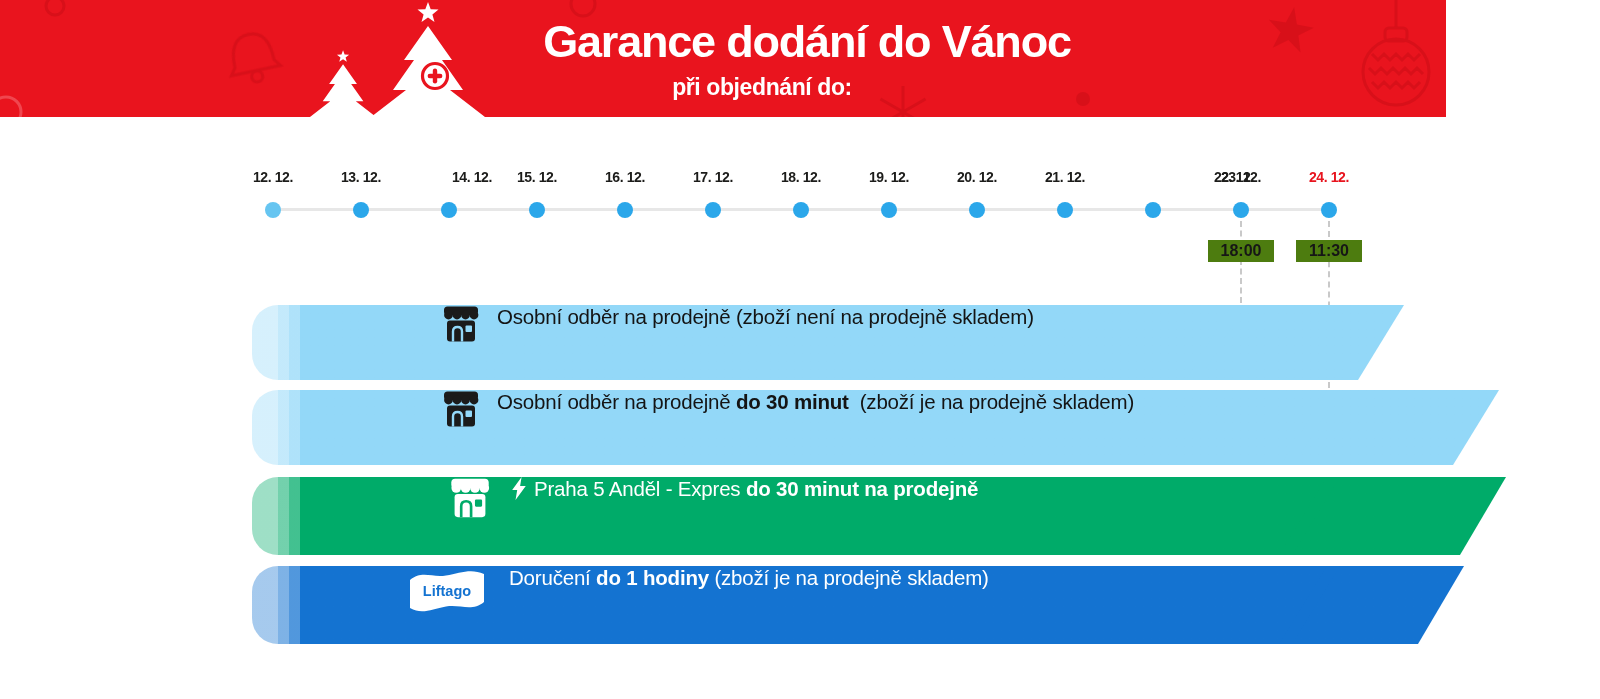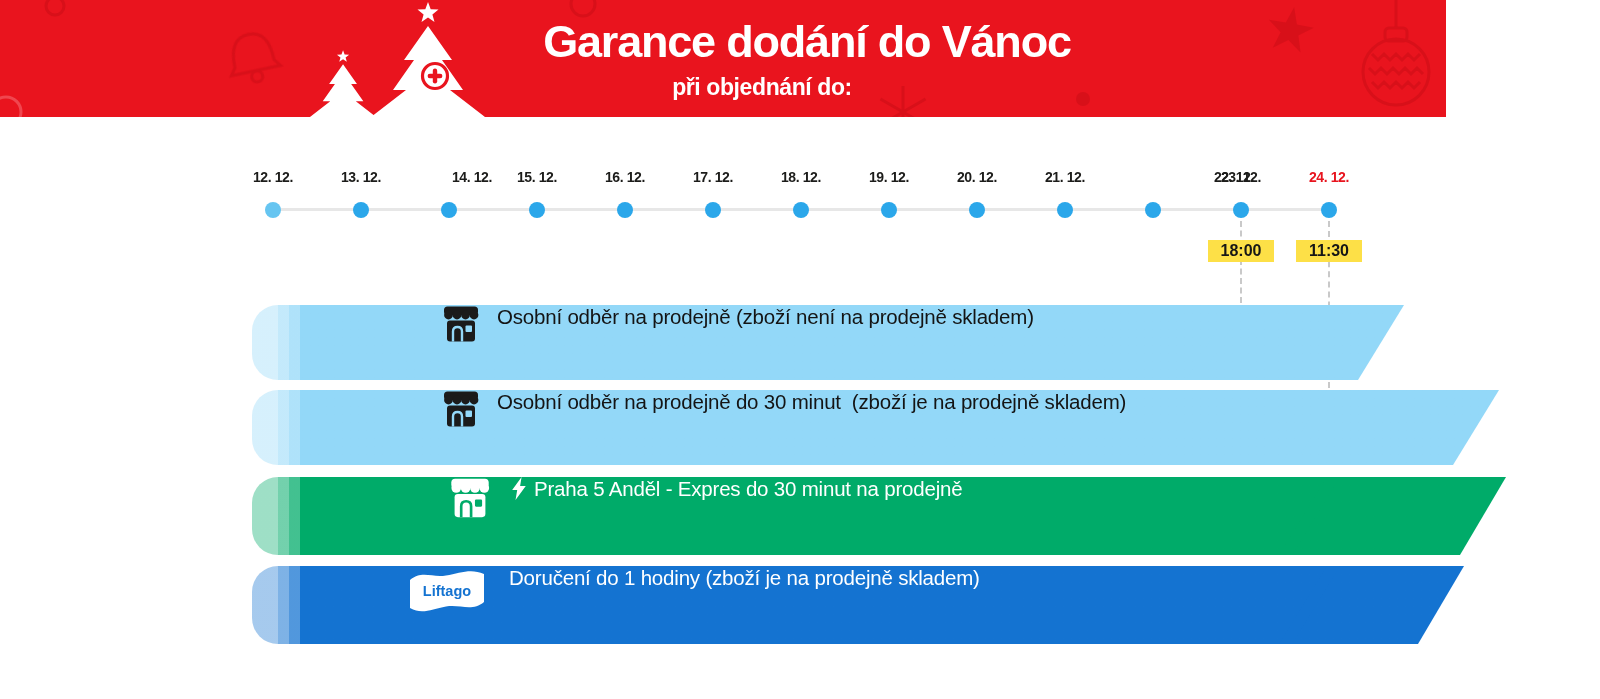--- a/index.html
+++ b/index.html
@@ -16,34 +16,34 @@
   .trees{position:absolute;left:300px;top:0;}
 
   
   .tl-line{position:absolute;left:273px;top:208px;width:1056px;height:3px;background:#e7e7e7;border-radius:2px;}
   .tl-date{position:absolute;top:169px;width:84px;text-align:center;font-size:14px;font-weight:700;
            color:#1c1c1a;letter-spacing:-0.4px;}
   .tl-date.hl{color:#e8141e;}
   .tl-dot{position:absolute;top:202px;width:16px;height:16px;border-radius:50%;}
   .cutoff-line{position:absolute;top:221px;width:0;border-left:2px dashed #c9c9c9;}
   .cutoff-label{position:absolute;top:240px;width:66px;margin-left:-33px;text-align:center;
-                font-size:16px;font-weight:700;color:#161616;background:#fde047;padding:2px 0;}
+                font-size:16px;font-weight:700;color:#161616;background:#4d7c0f;padding:2px 0;}
 
   
   .bar{position:absolute;left:252px;display:flex;
        border-radius:26px 0 0 26px;
        clip-path:polygon(0 0,100% 0,calc(100% - 46px) 100%,0 100%);
        background-color:var(--bar);
        background-image:linear-gradient(90deg,
           color-mix(in srgb,var(--bar) 38%,#fff) 0 26px,
           color-mix(in srgb,var(--bar) 55%,#fff) 26px 37px,
           color-mix(in srgb,var(--bar) 74%,#fff) 37px 48px,
           var(--bar) 48px);}
   .bar-text{font-size:20.5px;letter-spacing:-0.2px;white-space:pre;}
-  .seg-bold{font-weight:400;}
+  .seg-bold{font-weight:700;}
   .bar1{top:305px;height:75px;width:961px;--icon:#1b1b1b;color:#141414;padding-left:191px;gap:18px;}
   .bar2{top:390px;height:75px;width:1056px;--icon:#1b1b1b;color:#141414;padding-left:191px;gap:18px;}
   .bar3{top:477px;height:78px;width:1056px;--icon:#ffffff;color:#ffffff;padding-left:198px;}
   .bar4{top:566px;height:78px;width:1056px;color:#ffffff;padding-left:156px;gap:23px;}
   .bar-stripe{position:absolute;width:13px;background:var(--bar);
               transform:skewX(-31.5deg);transform-origin:0 0;}
   .stripe1{left:1232px;top:305px;height:75px;}
   .stripe2{left:1327px;top:390px;height:75px;}
   .stripe3{left:1327px;top:477px;height:78px;}
   .stripe4{left:1327px;top:566px;height:78px;}

